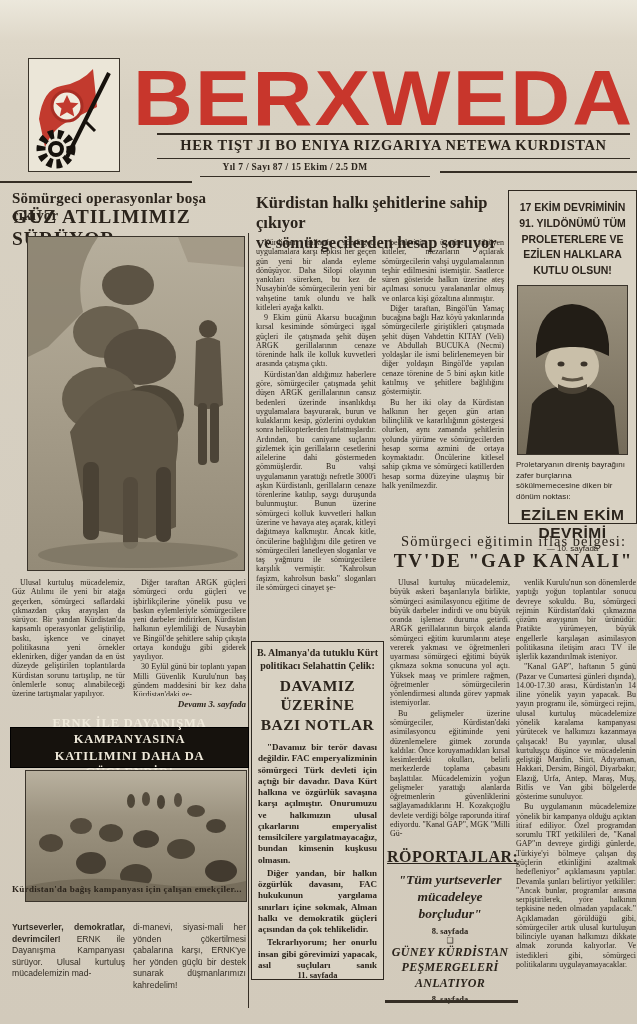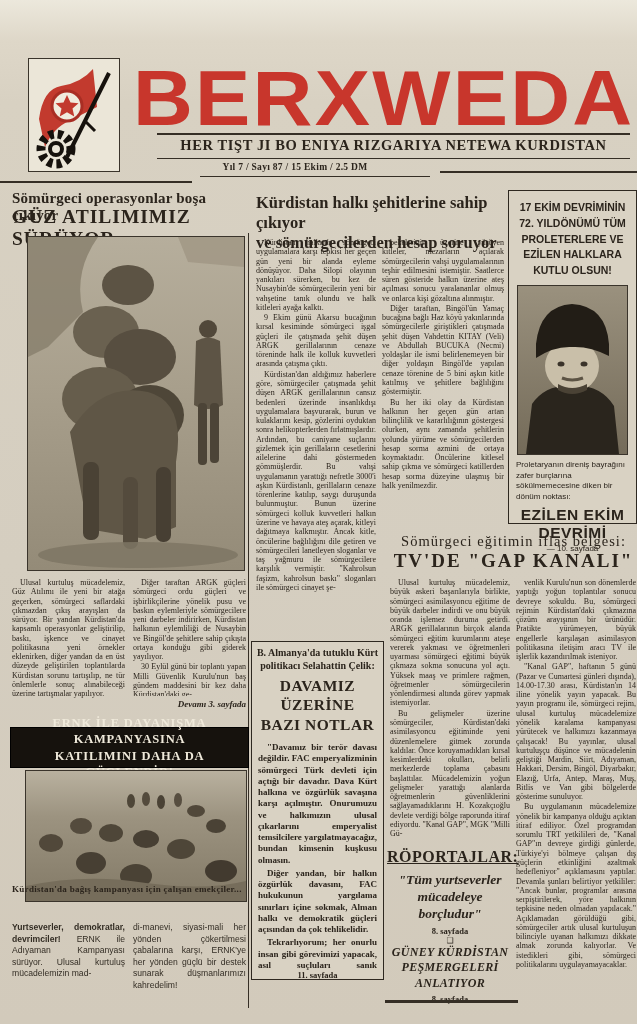--- a/index.html
+++ b/index.html
@@ -156,21 +156,21 @@
       <ellipse cx="65" cy="92" rx="15" ry="11" fill="#473f33"></ellipse>
       <ellipse cx="195" cy="100" rx="16" ry="11" fill="#423a2f"></ellipse>
       <ellipse cx="110" cy="105" rx="16" ry="12" fill="#4a4235"></ellipse>
       <path d="M0,115 Q60,102 120,112 Q180,120 220,110 L220,130 L0,130 Z" fill="#766d5b"></path>
     </svg>
   </div>
   <div class="abs capt" style="left:12px;top:884px;width:236px;">Kürdistan'da bağış kampanyası için çalışan emekçiler...</div>
 
   <div class="abs ernk-txt" style="left:12px;top:922px;width:113px;height:68px;">
     <span class="ernk-lead">Yurtseverler, demokratlar, devrimciler!</span>
-    <span>ERNK ile Adıyaman Kampanyası sürüyor. Ulusal kurtuluş mücadelemizin mad-</span>
+    <span>ERNK ile Dayanışma Kampanyası sürüyor. Ulusal kurtuluş mücadelemizin mad-</span>
   </div>
   <div class="abs ernk-txt" style="left:133px;top:922px;width:113px;height:68px;">
     <span>di-manevi, siyasi-mali her yönden çökertilmesi çabalarına karşı, ERNK'ye her yönden güçlü bir destek sunarak düşmanlarımızı kahredelim!</span>
   </div>
 
   <div class="abs head2" style="left:256px;top:193px;width:250px;">
     <div>Kürdistan halkı şehitlerine sahip çıkıyor</div>
     <div>ve sömürgecilerden hesap soruyor</div>
   </div>
 
@@ -191,21 +191,21 @@
     <div class="celik-head">BAZI NOTLAR</div>
     <div class="celik-body" style="margin:8px 6px 0 6px;height:228px;">
       <p>"Davamız bir terör davası değildir. FAC emperyalizminin sömürgeci Türk devleti için açtığı bir davadır. Dava Kürt halkına ve özgürlük savaşına karşı açılmıştır. Onurumuzu ve halkımızın ulusal çıkarlarını emperyalist temsilcilere yargılatmayacağız, bundan kimsenin kuşkusu olmasın.</p>
       <p>Diğer yandan, bir halkın özgürlük davasını, FAC hukukunun yargılama sınırları içine sokmak, Alman halkı ve demokratik güçleri açısından da çok tehlikelidir.</p>
       <p>Tekrarlıyorum; her onurlu insan gibi görevimizi yapacak, asıl suçluları sanık sandalyesine oturtacağız."</p>
     </div>
     <div class="pref">11. sayfada</div>
   </div>
 
   <div class="abs box" style="left:508px;top:190px;width:127px;height:332px;">
-    <div class="okt-slogan" style="margin:9px 6px 0 6px;">17 EKİM DEVRİMİNİN 72. YILDÖNÜMÜ TÜM PROLETERLERE VE EZİLEN HALKLARA KUTLU OLSUN!</div>
+    <div class="okt-slogan" style="margin:9px 6px 0 6px;">17 EKİM DEVRİMİNİN 91. YILDÖNÜMÜ TÜM PROLETERLERE VE EZİLEN HALKLARA KUTLU OLSUN!</div>
     <div class="photo" style="margin:6px auto 0 auto;width:109px;height:168px;">
       <svg width="109" height="168" viewBox="0 0 109 168" preserveAspectRatio="none">
         <defs>
           <linearGradient id="p3" x1="0" y1="0" x2="0" y2="1">
             <stop offset="0" stop-color="#9a917e"></stop>
               <stop offset="1" stop-color="#746b59"></stop>
           </linearGradient>
         </defs>
         <rect width="109" height="168" fill="url(#p3)"></rect>
         <path d="M8,168 L14,118 Q28,98 54,100 Q82,98 96,120 L101,168 Z" fill="#2a251d"></path>

